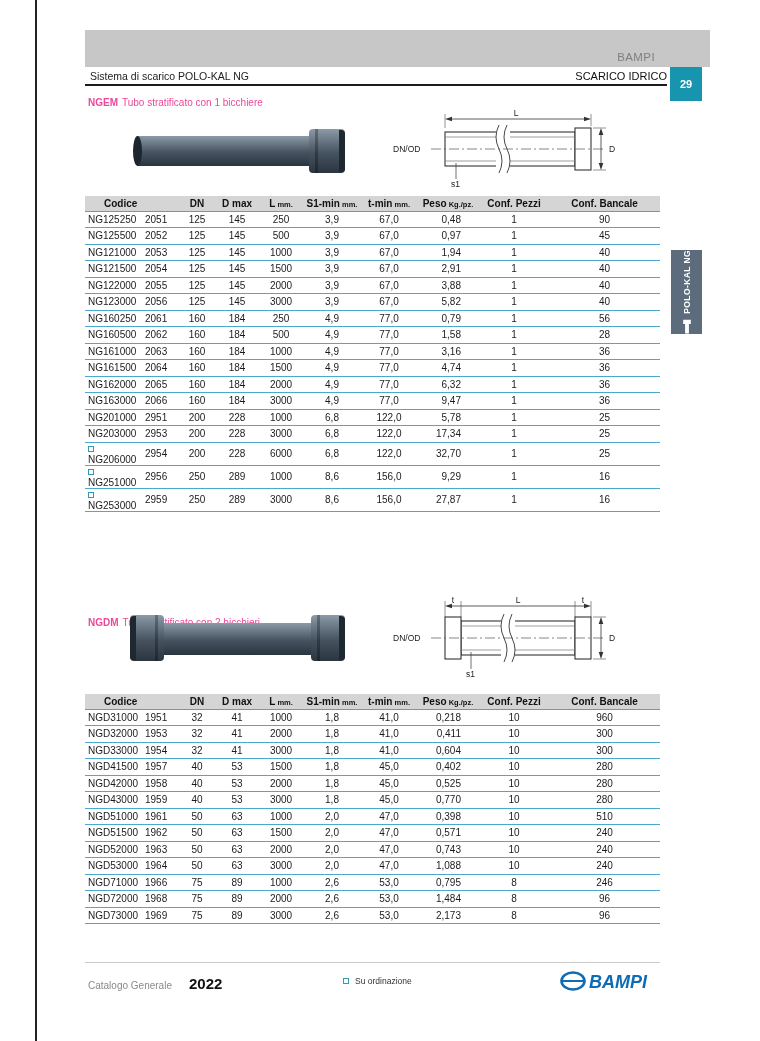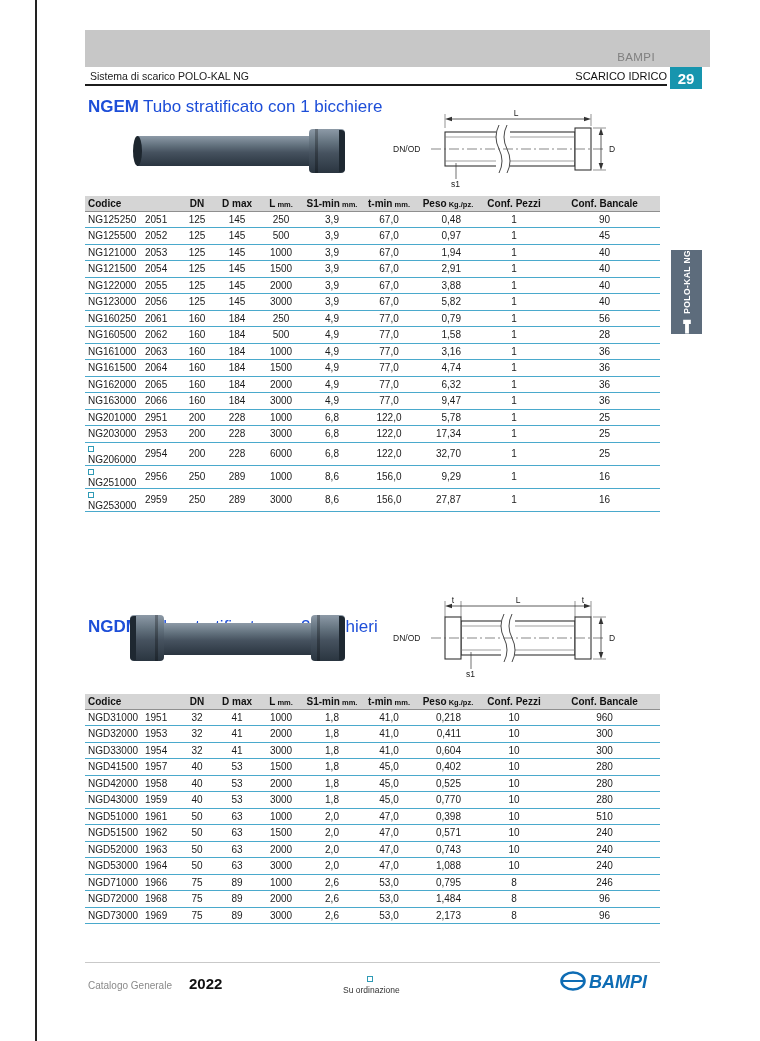--- a/index.html
+++ b/index.html
@@ -12,25 +12,25 @@
   .page { position:absolute; inset:0; background:#fff; overflow:hidden; }
   .edge-line { position:absolute; left:35px; top:0; width:2px; height:100%; background:#222; }
 
   
   .gray-bar { position:absolute; left:85px; top:30px; width:625px; height:37px; background:#c7c7c7; }
   .brand { position:absolute; right:55px; bottom:4px; font-size:11.5px; color:#7f7f7f; letter-spacing:.4px; }
   .subheader { position:absolute; left:85px; top:67px; width:582px; height:19px;
     display:flex; align-items:center; justify-content:space-between; border-bottom:2px solid #1c1c1c; }
   .sys-title { font-size:10.5px; padding-left:5px; color:#222; }
   .category { font-size:11px; font-weight:normal; color:#111; }
-  .page-badge { position:absolute; left:670px; top:67px; width:32px; height:22px; background:#1795ae;
-    color:#fff; font-weight:bold; font-size:15px; display:flex; align-items:center; justify-content:center; }
+  .page-badge { position:absolute; left:670px; top:67px; width:32px; height:34px; background:#1795ae;
+    color:#fff; font-weight:bold; font-size:11px; display:flex; align-items:center; justify-content:center; }
 
   
-  .sec-title { position:absolute; left:88px; font-size:17px; font-weight:normal; color:#1d4ed8; }
+  .sec-title { position:absolute; left:88px; font-size:10px; font-weight:normal; color:#ec4899; }
   .sec-title b { font-weight:bold; margin-right:4px; }
   .s0 { top:97px; } .s1 { top:617px; }
 
   
   .pipe-photo { position:absolute; }
   .one { left:133px; top:127px; width:212px; height:48px; }
   .one .p-body { position:absolute; left:4px; top:9px; width:178px; height:30px; background:var(--pipe-grad); }
   .one .p-mouth { position:absolute; left:0; top:9px; width:9px; height:30px; border-radius:50%; background:#1d262e; }
   .one .p-socket { position:absolute; right:0; top:2px; width:36px; height:44px; border-radius:4px; background:var(--pipe-grad); }
   .one .p-ring { position:absolute; left:6px; top:0; width:3px; height:100%; background:rgba(0,0,0,.28); }
@@ -50,41 +50,41 @@
   .d0 { left:393px; top:106px; width:245px; height:88px; }
   .d1 { left:393px; top:593px; width:245px; height:95px; }
   .dtext { font-size:8.5px; fill:#222; }
 
   
   .spec { position:absolute; left:85px; width:575px; border-collapse:collapse; table-layout:fixed; }
   .t0 { top:196px; } .t1 { top:694px; }
   .spec th { background:#d5d5d5; font-size:10px; font-weight:bold; text-align:center; height:15px;
     padding:0; border-bottom:1px solid #8f8f8f; color:#111; }
   .spec th small { font-size:7.5px; font-weight:bold; }
-  .spec th.h-code { text-align:left; padding-left:3px; }
+  .spec th.h-code { text-align:left; padding-left:19px; }
   .spec td { font-size:10px; height:16.5px; text-align:center; border-bottom:1px solid #4aa9cc; padding:0; color:#1b1b1b; }
   .spec td.c0 { text-align:left; padding-left:3px; }
   .spec td.c1 { text-align:left; padding-left:2px; }
   .spec td.c7 { text-align:right; padding-right:18px; }
   .ord-square { display:inline-block; width:6px; height:6px; border:1px solid #2f9ab5; background:#fff;
     margin-right:3px; }
 
   
   .side-tab { position:absolute; left:671px; top:250px; width:31px; height:84px; background:#5d6c7c;
     display:flex; flex-direction:column; align-items:center; justify-content:center; gap:5px; }
   .tab-text { writing-mode:vertical-rl; transform:rotate(180deg); color:#fff; font-weight:bold;
     font-size:8.5px; letter-spacing:.4px; white-space:nowrap; }
 
   
   .footer-line { position:absolute; left:85px; top:962px; width:575px; height:1px; background:#c9c9c9; }
   .footer { position:absolute; left:85px; top:966px; width:575px; height:32px; }
   .cat { position:absolute; left:3px; top:9px; font-size:10px; color:#8a8a8a; }
   .cat b { color:#111; font-size:15px; margin-left:17px; }
   .ord-note { position:absolute; left:258px; top:10px; font-size:8.5px; color:#333;
-    display:flex; align-items:center; gap:3px;flex-direction:column; }
+    display:flex; align-items:center; gap:3px; }
   .logo { position:absolute; right:0; top:1px; }
 </style>
 </head>
 <body>
 
 <div class="page">
   <div class="edge-line"></div>
 
   <div class="gray-bar">
     <span class="brand">BAMPI</span>

